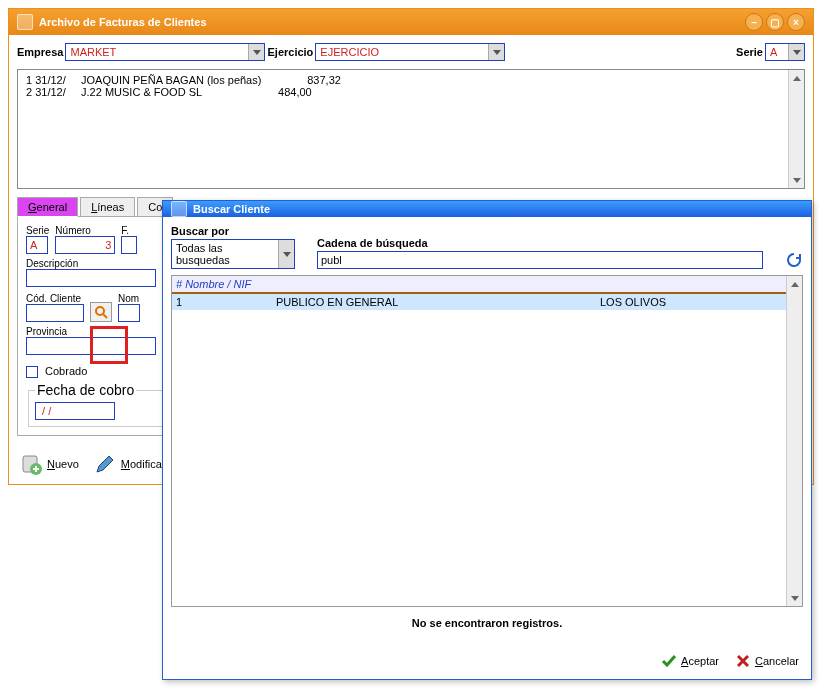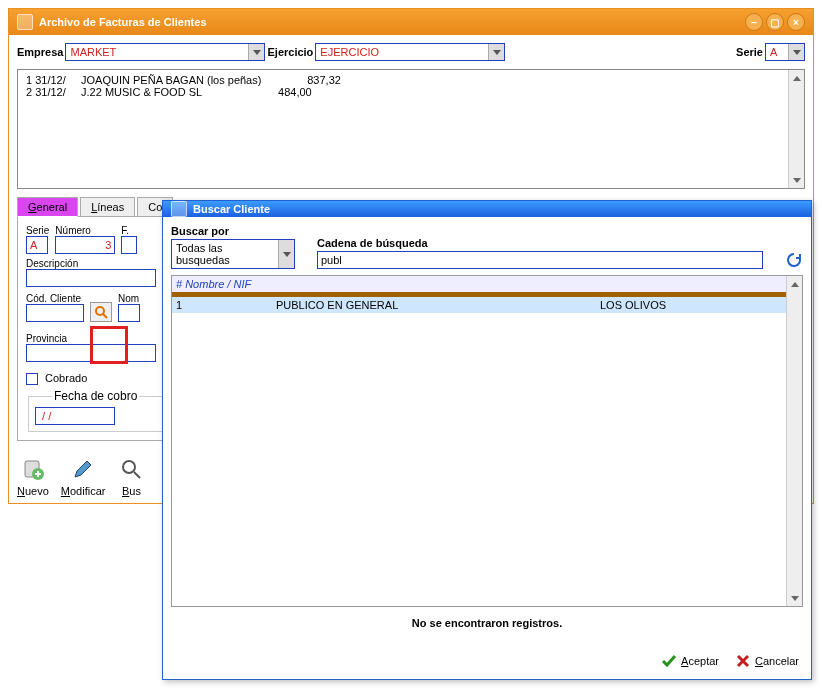--- a/index.html
+++ b/index.html
@@ -34,41 +34,41 @@
   .form-row { display: flex; gap: 6px; margin-bottom: 4px; }
   .field label { display: block; font-size: 10px; }
   .tin { border: 1px solid #2040c0; padding: 2px 3px; color: #d02020; background: #fff; }
   
   .lookup-wrap { display: flex; align-items: flex-end; }
   .lookup-btn { width: 22px; height: 20px; border: 1px solid #999; background: #f0f0f0; display: flex; align-items: center; justify-content: center; cursor: pointer; }
   .red-box { position: absolute; border: 3px solid #e02020; width: 38px; height: 38px; left: 90px; top: 326px; pointer-events: none; z-index: 5; }
   
   .chk { display: inline-block; width: 12px; height: 12px; border: 1px solid #2040c0; vertical-align: middle; margin-right: 4px; }
   .fieldset { border: 1px solid #ccc; padding: 4px 6px 6px 6px; margin-top: 4px; }
-  .fieldset legend { font-size: 12px; margin-left: 17px; }
+  .fieldset legend { font-size: 14px; }
   
   .toolbar { display: flex; gap: 12px; padding: 6px 8px; }
-  .tool { display: flex; flex-direction: column; align-items: center; gap: 2px; cursor: pointer; }
+  .tool { display: flex; flex-direction: row; align-items: center; gap: 2px; cursor: pointer; }
   .tool .ticon { width: 28px; height: 28px; display: flex; align-items: center; justify-content: center; }
   .tool .u { text-decoration: underline; }
   
   
   .dialog { position: absolute; left: 162px; top: 200px; width: 650px; height: 480px; border: 1px solid #2060d0; background: #fff; box-shadow: 2px 2px 6px rgba(0,0,0,0.25); z-index: 10; display: flex; flex-direction: column; }
   .blue-titlebar { background: linear-gradient(to bottom, #3c9cff, #1c60e0); color: #fff; font-weight: bold; font-size: 13px; padding: 0 8px; display: flex; align-items: center; }
   .blue-titlebar .icon-box { width: 16px; height: 16px; background: rgba(255,255,255,0.3); border: 1px solid rgba(255,255,255,0.6); margin-right: 6px; border-radius: 2px; }
   
   .dialog-body { padding: 8px; flex: 1; display: flex; flex-direction: column; }
   .search-row { display: flex; gap: 22px; align-items: flex-end; }
   .search-row .field { display: flex; flex-direction: column; }
   .search-row label { font-weight: bold; font-size: 11px; margin-bottom: 2px; }
   .long-input { flex: 1; }
   .refresh { width: 18px; height: 18px; color: #2060d0; font-size: 14px; font-weight: bold; cursor: pointer; display: flex; align-items: center; justify-content: center; }
   
   .grid { border: 1px solid #999; margin-top: 6px; flex: 1; position: relative; background: #fff; }
-  .grid-head { background: #eef; border-bottom: 5px solid #a16207; padding: 2px 4px; color: #2040c0; font-style: italic; }
+  .grid-head { background: #eef; border-bottom: 2px solid #a16207; padding: 2px 4px; color: #2040c0; font-style: italic; }
   .grid-row { display: flex; padding: 2px 4px; font-family: "Courier New", monospace; font-size: 12px; }
   .grid-row.sel { background: #cfe6ff; }
   .grid-row .c1 { width: 100px; }
   .grid-row .c2 { width: 300px; }
   .grid-row .c3 { flex: 1; margin-left: 24px; }
   .grid .vscroll { position: absolute; right: 0; top: 0; bottom: 0; width: 16px; background: #eee; border-left: 1px solid #ccc; }
   .grid .vscroll .up, .grid .vscroll .down { height: 16px; display: flex; align-items: center; justify-content: center; }
   .grid .vscroll .up::after { content:""; border-left:4px solid transparent; border-right:4px solid transparent; border-bottom:5px solid #666; }
   .grid .vscroll .down { position:absolute; bottom:0; left:0; right:0; }
   .grid .vscroll .down::after { content:""; border-left:4px solid transparent; border-right:4px solid transparent; border-top:5px solid #666; }
@@ -155,21 +155,21 @@
         <svg width="14" height="14" viewBox="0 0 14 14">
             <circle cx="6" cy="6" r="4" fill="none" stroke="#e07000" stroke-width="2"></circle>
             <line x1="9" y1="9" x2="13" y2="13" stroke="#e07000" stroke-width="2"></line>
           </svg>
       </div>
       <div class="field">
         <label>Nom</label>
         <input class="tin" style="width: 22px;">
       </div>
     </div>
-    <div class="field" style="margin-top:11px">
+    <div class="field" style="margin-top:4px">
       <label>Provincia</label>
       <input class="tin" style="width: 130px;">
     </div>
     <div style="margin-top:10px">
       <span class="chk"></span>
       <span>Cobrado</span>
     </div>
     <fieldset class="fieldset">
       <legend>Fecha de cobro</legend>
       <input class="tin" style="width: 80px;" value=" / /">

